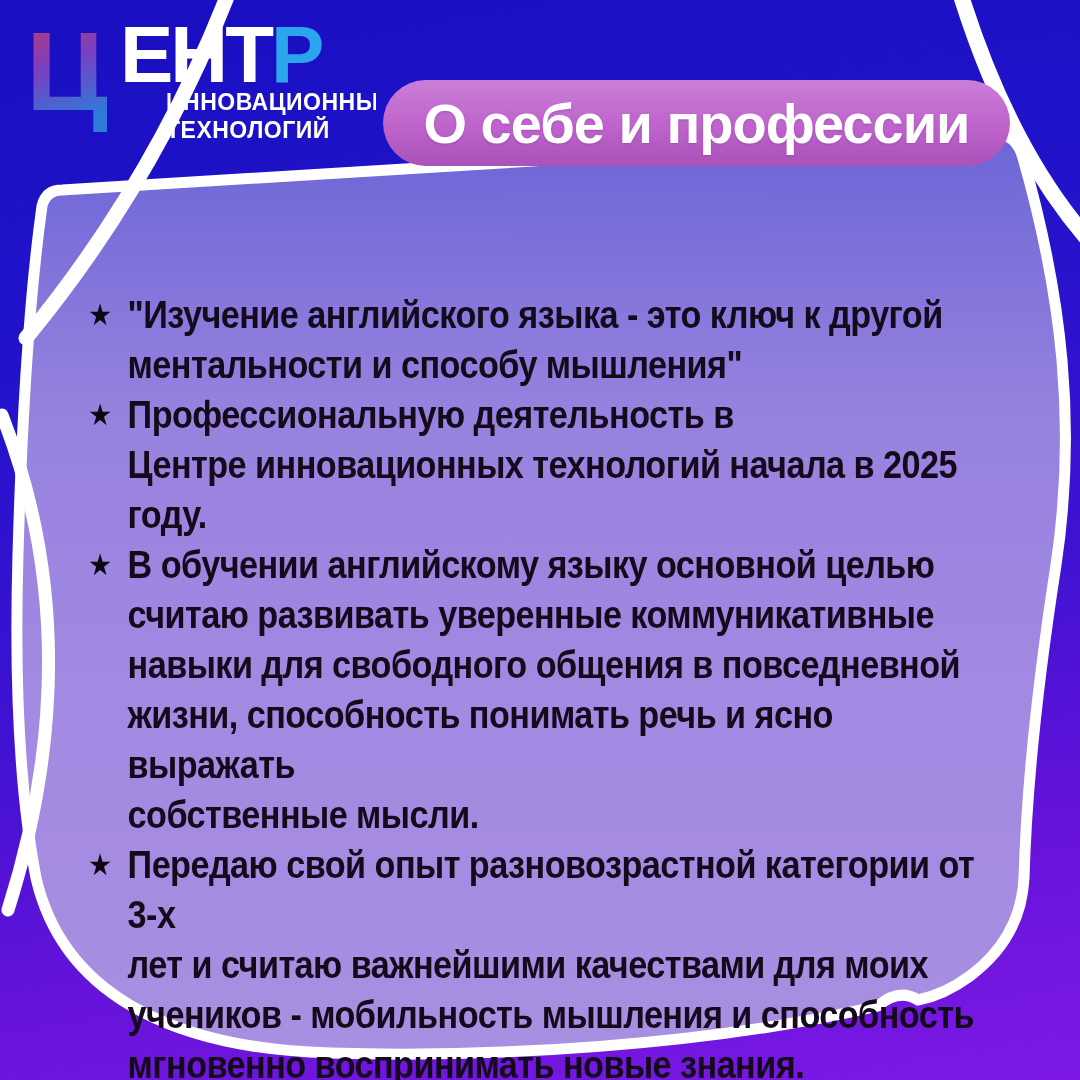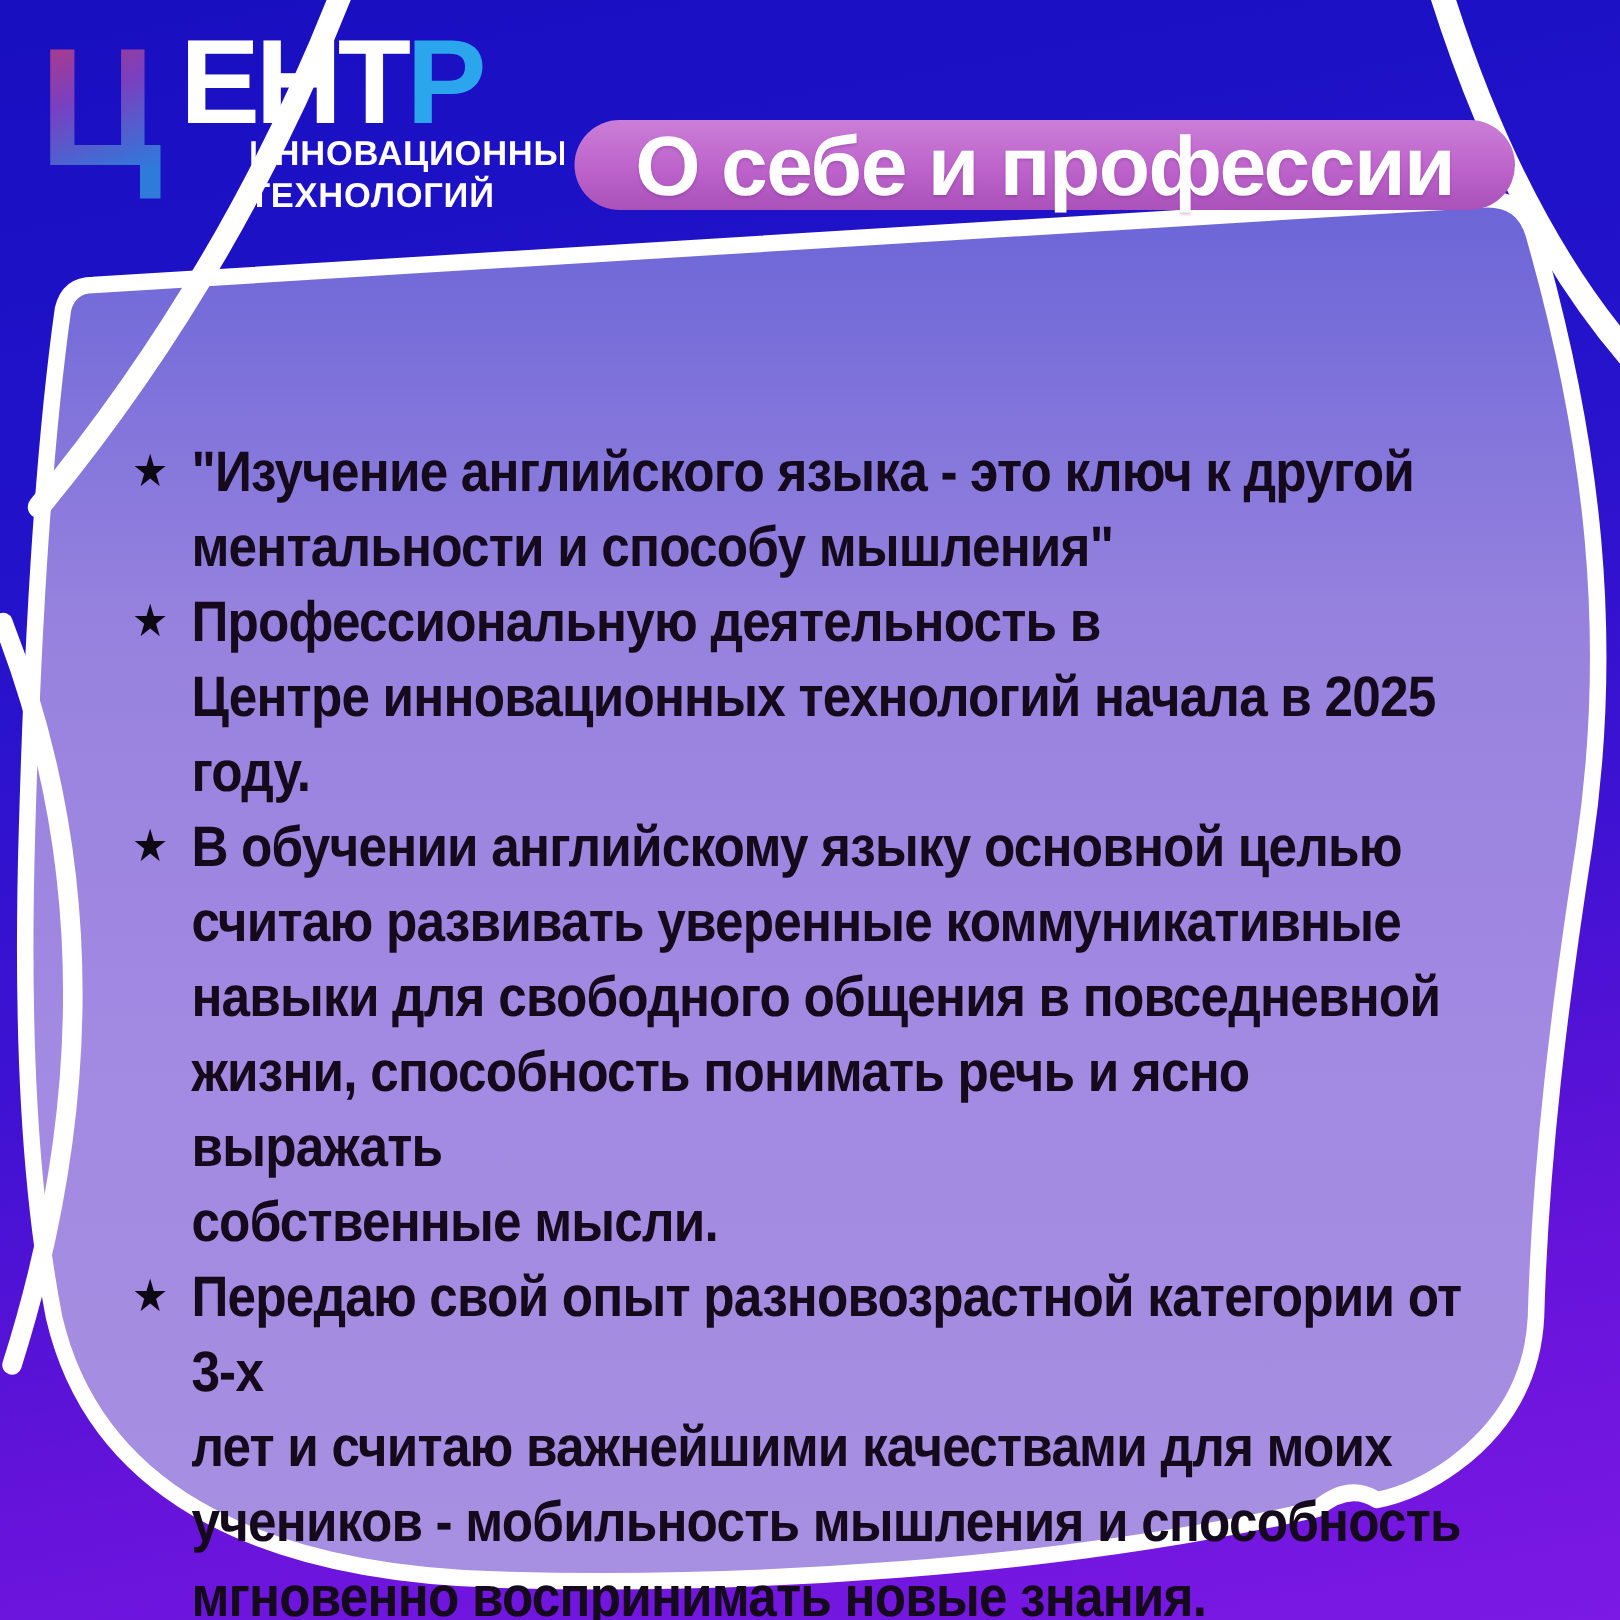--- a/index.html
+++ b/index.html
@@ -11,21 +11,21 @@
     background:linear-gradient(170deg,#180fc0 0%,#2213cb 30%,#3f12d2 58%,#6613da 80%,#7c19e4 100%);
   }
   svg{position:absolute;left:0;top:0;}
   .layer{position:absolute;left:0;top:0;width:1080px;height:1080px;pointer-events:none;}
 
   
   .logo{position:absolute;left:26px;top:6px;width:350px;height:150px;}
 
   
   .badge{
-    position:absolute;left:383px;top:80px;width:627px;height:60px;
+    position:absolute;left:383px;top:80px;width:627px;height:86px;
     border-radius:46px;
     background:linear-gradient(180deg,#ca7ed7 0%,#bd63cb 55%,#aa52ba 100%);
     display:flex;align-items:center;justify-content:center;
   }
   .badge-label{
     color:#ffffff;font-size:56px;font-weight:700;letter-spacing:-1px;
     text-shadow:0 1px 2px rgba(90,20,110,0.25);
     white-space:nowrap;
   }
 

